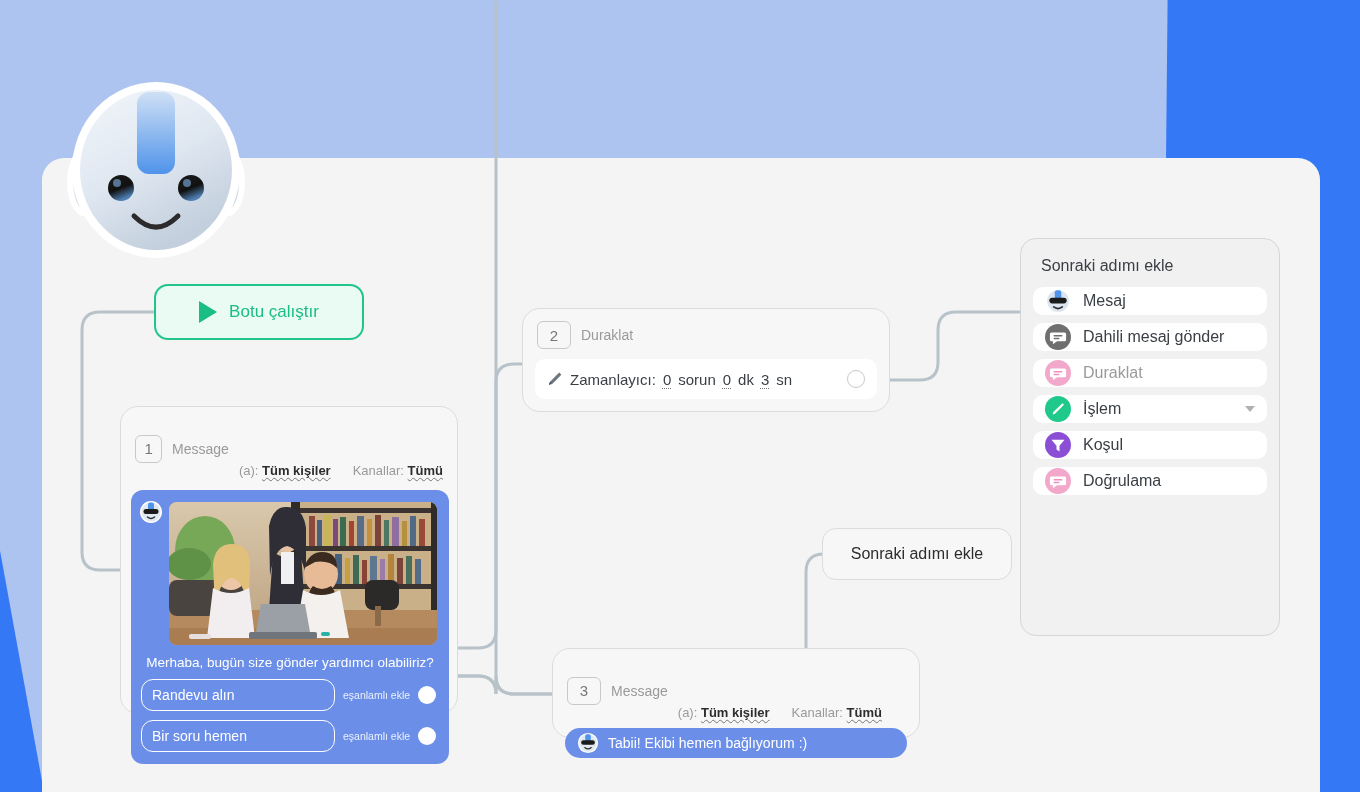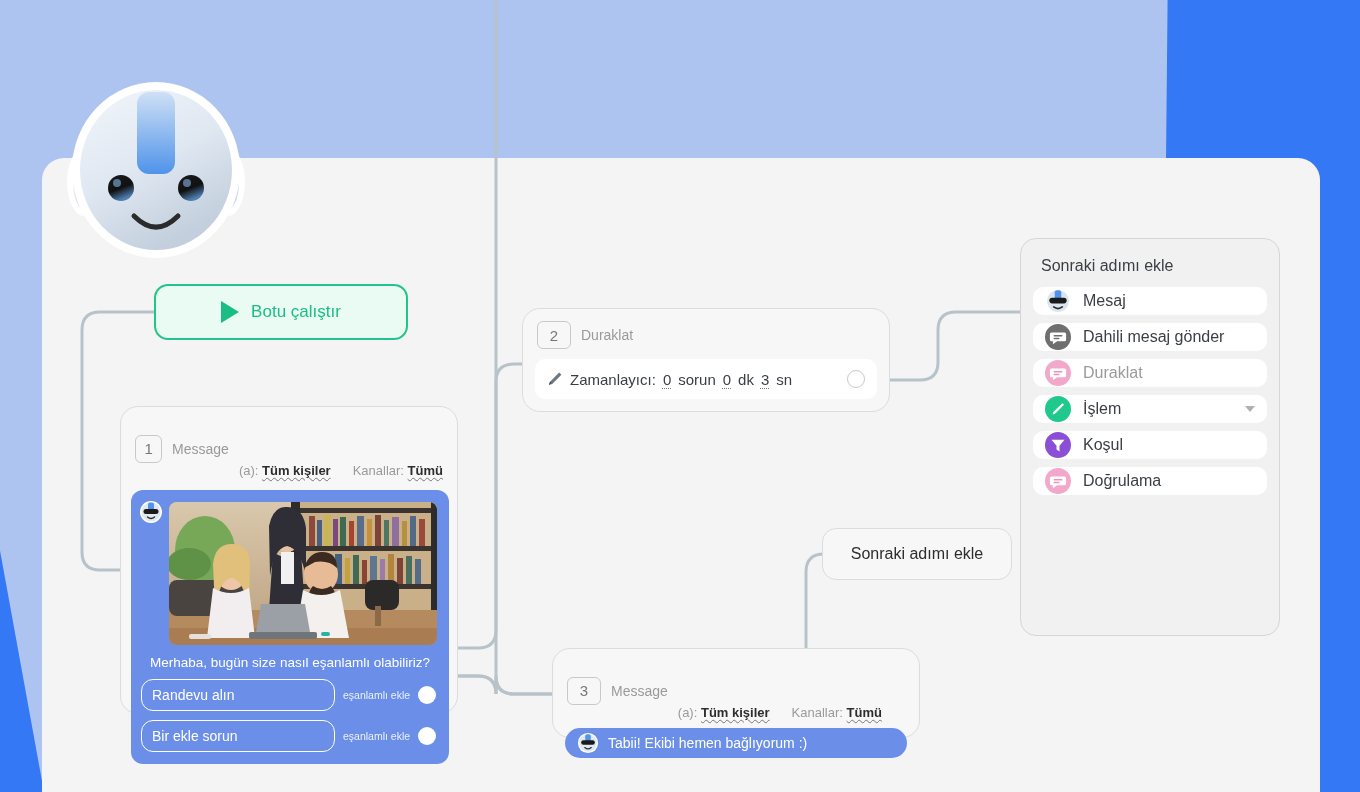--- a/index.html
+++ b/index.html
@@ -61,21 +61,21 @@
   .connectors path {
     fill: none;
     stroke: #b8c2c9;
     stroke-width: 3;
     stroke-linecap: round;
   }
   
   .run-bot {
     position: absolute;
     left: 154px; top: 284px;
-    width: 254px; height: 56px;
+    width: 210px; height: 56px;
     background: #e9fbf2;
     border: 2px solid #21c58b;
     border-radius: 14px;
     display: flex;
     align-items: center;
     justify-content: center;
     gap: 12px;
     cursor: pointer;
     z-index: 20;
   }
@@ -454,29 +454,29 @@
           <path d="M 134 88 Q 152 98 171 88 L 180 136 L 126 136 Z" fill="#f4f0ee"></path>
 
           <path d="M 92 102 L 136 102 L 141 130 L 87 130 Z" fill="#9aa0a6"></path>
           <rect x="80" y="130" width="68" height="7" rx="2" fill="#6f757b"></rect>
 
           <rect x="152" y="130" width="9" height="4" rx="2" fill="#27b3a6"></rect>
           <rect x="20" y="132" width="22" height="5" rx="2" fill="#e7dede"></rect>
         </svg>
       </div>
 
-      <div class="msg-text">Merhaba, bugün size nasıl eşanlamlı olabiliriz?</div>
+      <div class="msg-text">Merhaba, bugün size gönder yardımcı olabiliriz?</div>
 
       <div class="choice-row">
         <div class="choice-btn">Randevu alın</div>
         <div class="choice-syn">eşanlamlı ekle</div>
         <div class="choice-dot"></div>
       </div>
       <div class="choice-row">
-        <div class="choice-btn">Bir ekle sorun</div>
+        <div class="choice-btn">Bir soru hemen</div>
         <div class="choice-syn">eşanlamlı ekle</div>
         <div class="choice-dot"></div>
       </div>
     </div>
   </div>
 
   <div class="step-card" id="card2">
     <div class="card-head">
       <span class="step-num">2</span>
       <span class="head-type">Duraklat</span>

